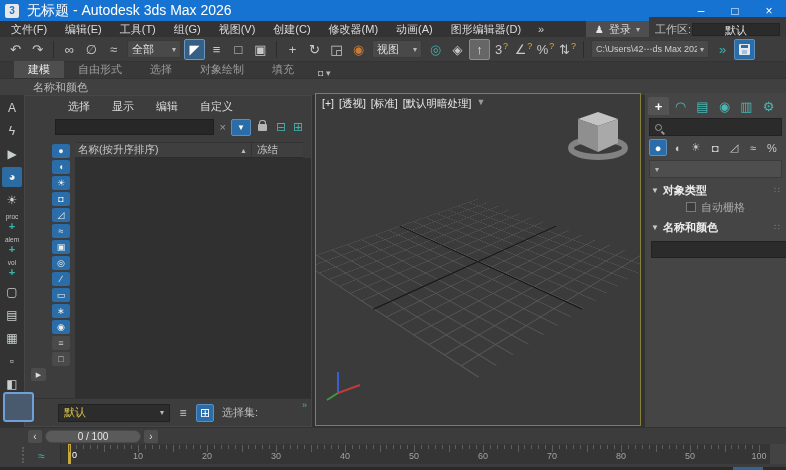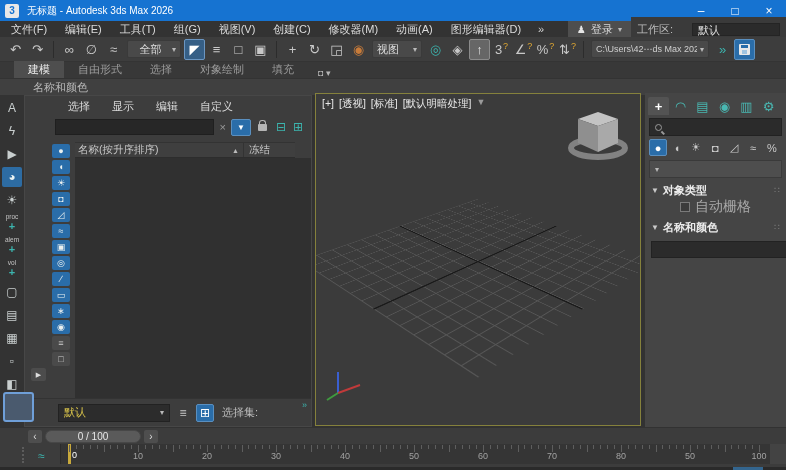--- a/index.html
+++ b/index.html
@@ -3,32 +3,32 @@
 <meta charset="utf-8">
 <style>
   *{margin:0;padding:0;box-sizing:border-box;}
   html,body{width:786px;height:470px;overflow:hidden;}
   body{font-family:"Liberation Sans","DejaVu Sans",sans-serif;font-size:11px;color:#d6d6d6;background:#303030;}
   #app{position:relative;width:786px;height:470px;background:#323232;}
 
   
   #titlebar{position:absolute;left:0;top:0;width:786px;height:21px;background:#1673d1;display:flex;align-items:center;padding-left:5px;}
   .appicon{width:14px;height:14px;background:#e8e8e8;color:#1673d1;font-weight:bold;font-size:10px;display:flex;align-items:center;justify-content:center;border-radius:2px;margin-right:8px;}
-  .wtitle{color:#fff;font-size:10px;}
+  .wtitle{color:#fff;font-size:14px;}
   .winbtns{margin-left:auto;display:flex;height:100%;}
   .winbtn{width:34px;height:100%;display:flex;align-items:center;justify-content:center;color:#fff;font-size:12px;}
 
   
   #menubar{position:absolute;left:0;top:21px;width:786px;height:16px;background:#333;display:flex;align-items:center;padding-left:2px;}
   .mitem{padding:0 9px;color:#dcdcdc;font-size:11px;white-space:nowrap;}
   .moverflow{color:#cfcfcf;padding:0 8px;font-size:11px;}
   #login{margin-left:auto;height:100%;background:#4e4e4e;display:flex;align-items:center;gap:5px;padding:0 9px;}
   .person{color:#e6e6e6;font-size:10px;}
   .ddv{color:#b9b9b9;font-size:8px;}
-  #workspace{height:100%;display:flex;align-items:center;background:#3a3a3a;padding:12px 6px;gap:19px;}
+  #workspace{height:100%;display:flex;align-items:center;background:#3a3a3a;padding:12px 6px;gap:1px;text-align:center;}
   #wslabel{color:#bcbcbc;}
   #wsvalue{background:#2b2b2b;border:1px solid #242424;width:88px;height:13px;line-height:12px;padding:0 5px;color:#ddd;}
 
   
   #toolbar{position:absolute;left:0;top:37px;width:786px;height:25px;background:#3d3d3d;display:flex;align-items:center;padding-left:5px;gap:1px;border-bottom:1px solid #343434;}
   .tbtn{min-width:21px;height:21px;display:flex;align-items:center;justify-content:center;color:#c8c8c8;font-size:13px;border-radius:2px;padding:0 1px;}
   .tbtn.active{background:#365f86;border:1px solid #6b96c2;color:#fff;}
   .tbtn.boxed{background:#666;border:1px solid #8b8b8b;color:#e9e9e9;}
   .tsep{width:1px;height:17px;background:#2c2c2c;margin:0 4px;}
   .tdrop{height:18px;background:#494949;border:1px solid #3a3a3a;display:flex;align-items:center;padding:0 4px;gap:3px;color:#ddd;border-radius:2px;margin:0 2px;}
@@ -61,21 +61,21 @@
   #explorer{position:absolute;left:24px;top:95px;width:288px;height:332px;background:#3d3d3d;border:1px solid #474747;}
   #expmenu{display:flex;height:20px;align-items:center;padding-left:32px;}
   .emitem{padding:0 11px;color:#dcdcdc;}
   #exsearchrow{display:flex;align-items:center;height:22px;padding:0 6px 0 30px;gap:3px;}
   #exsearch{flex:1;height:16px;background:#272727;border:1px solid #1f1f1f;color:#ddd;font-size:10px;padding:0 4px;outline:none;}
   .exclear{color:#9a9a9a;font-size:11px;padding:0 2px;}
   .exfilterbtn{width:20px;height:17px;background:#2a6da9;border:1px solid #5a8fbf;border-radius:2px;color:#fff;font-size:8px;display:flex;align-items:center;justify-content:center;}
   .lock{width:9px;height:7px;background:#b5b5b5;border-radius:1px;position:relative;margin:0 4px;}
   .lock::before{content:"";position:absolute;top:-4px;left:1px;width:5px;height:4px;border:1.5px solid #b5b5b5;border-bottom:none;border-radius:3px 3px 0 0;}
   .treebtn{color:#3cb4ae;font-size:12px;padding:0 2px;}
-  #exheader{position:absolute;left:50px;right:16px;top:46px;height:16px;background:#3f3f3f;border-top:1px solid #333;border-bottom:1px solid #2d2d2d;display:flex;align-items:center;font-size:10.5px;}
+  #exheader{position:absolute;left:50px;right:8px;top:46px;height:16px;background:#3f3f3f;border-top:1px solid #333;border-bottom:1px solid #2d2d2d;display:flex;align-items:center;font-size:10.5px;}
   #colname{flex:1;display:flex;align-items:center;padding-left:3px;color:#c9c9c9;}
   #sortind{margin-left:auto;margin-right:4px;font-size:7px;color:#bbb;}
   #colfrozen{width:52px;border-left:1px solid #333;padding-left:5px;color:#c9c9c9;}
   #exlist{position:absolute;left:50px;right:0;top:62px;bottom:28px;background:#303030;}
   #filtercol{position:absolute;left:27px;top:48px;width:21px;display:flex;flex-direction:column;gap:2px;}
   .fbtn{width:18px;height:14px;display:flex;align-items:center;justify-content:center;font-size:9px;color:#eaf0f0;background:#2a6da9;border-radius:2px;}
   .fbtn.off{background:#4a4a4a;color:#cfcfcf;}
   #playbtn{position:absolute;left:6px;top:272px;width:15px;height:13px;background:#4c4c4c;border-radius:2px;color:#ddd;font-size:7px;display:flex;align-items:center;justify-content:center;}
   #exfooter{position:absolute;left:0;right:0;bottom:0;height:28px;background:#3d3d3d;border-top:1px solid #333;display:flex;align-items:center;padding-left:33px;gap:4px;}
   #layerdrop{width:112px;height:18px;background:#2c2c2c;border:1px solid #222;display:flex;align-items:center;padding:0 5px;}
@@ -111,21 +111,21 @@
   .catbtn{width:18px;height:17px;display:flex;align-items:center;justify-content:center;color:#c9c9c9;font-size:11px;border-radius:2px;}
   .catbtn.active{background:#2a6da9;color:#fff;border:1px solid #5a8fbf;}
   #cpdrop{height:18px;background:#4e4e4e;border:1px solid #3a3a3a;display:flex;align-items:center;padding:0 5px;margin:2px 1px;color:#ddd;}
   #cpdrop .lbl{flex:1;}
   .rollout{height:18px;display:flex;align-items:center;gap:4px;padding:0 3px;margin-top:3px;}
   .rollarrow{color:#c9c9c9;font-size:8px;}
   .rolltitle{font-weight:bold;color:#ececec;font-size:11px;}
   .rolldots{margin-left:auto;color:#7d7d7d;font-size:9px;}
   #autogrid{height:16px;display:flex;align-items:center;justify-content:center;gap:5px;}
   .cbx{width:10px;height:10px;border:1px solid #7a7a7a;background:#3b3b3b;}
-  #agl{color:#a8a8a8;font-size:14px;}
+  #agl{color:#a8a8a8;font-size:11px;}
   #primgrid{display:grid;grid-template-columns:64px 64px;gap:4px 5px;justify-content:center;margin:3px 0;}
   .pbtn{height:17px;background:#545454;border-radius:2px;display:flex;align-items:center;justify-content:center;color:#e4e4e4;box-shadow:inset 0 1px 0 #616161,0 1px 1px #2e2e2e;}
   .pbtn.wide{grid-column:1/3;width:88px;justify-self:start;}
   #namerow{display:flex;align-items:center;margin:5px 3px;}
   #nameinput{flex:1;height:17px;background:#2b2b2b;border:1px solid #222;outline:none;color:#ddd;}
 
   
   #tsrow{position:absolute;left:0;top:427px;width:786px;height:17px;background:#3c3c3c;border-top:1px solid #323232;display:flex;align-items:center;padding-left:28px;}
   .tsbtn{width:14px;height:13px;background:#4e4e4e;border-radius:2px;color:#ddd;display:flex;align-items:center;justify-content:center;font-size:10px;}
   #tstrack{width:96px;height:13px;background:#5a5a5a;border:1px solid #474747;border-radius:7px;margin:0 3px;display:flex;align-items:center;justify-content:center;color:#e8e8e8;font-size:10px;}
@@ -180,21 +180,21 @@
     </div>
   </div>
 
   <div id="toolbar">
       <div class="tbtn">↶</div>
       <div class="tbtn">↷</div>
       <div class="tsep"></div>
       <div class="tbtn">∞</div>
       <div class="tbtn">∅</div>
       <div class="tbtn">≈</div>
-      <div class="tdrop" style="width: 54px; text-align: center;">
+      <div class="tdrop" style="width: 54px;">
         <span class="lbl">全部</span>
         <span class="ddv">▾</span>
       </div>
       <div class="tbtn active">◤</div>
       <div class="tbtn">≡</div>
       <div class="tbtn">□</div>
       <div class="tbtn">▣</div>
       <div class="tsep"></div>
       <div class="tbtn">+</div>
       <div class="tbtn">↻</div>

